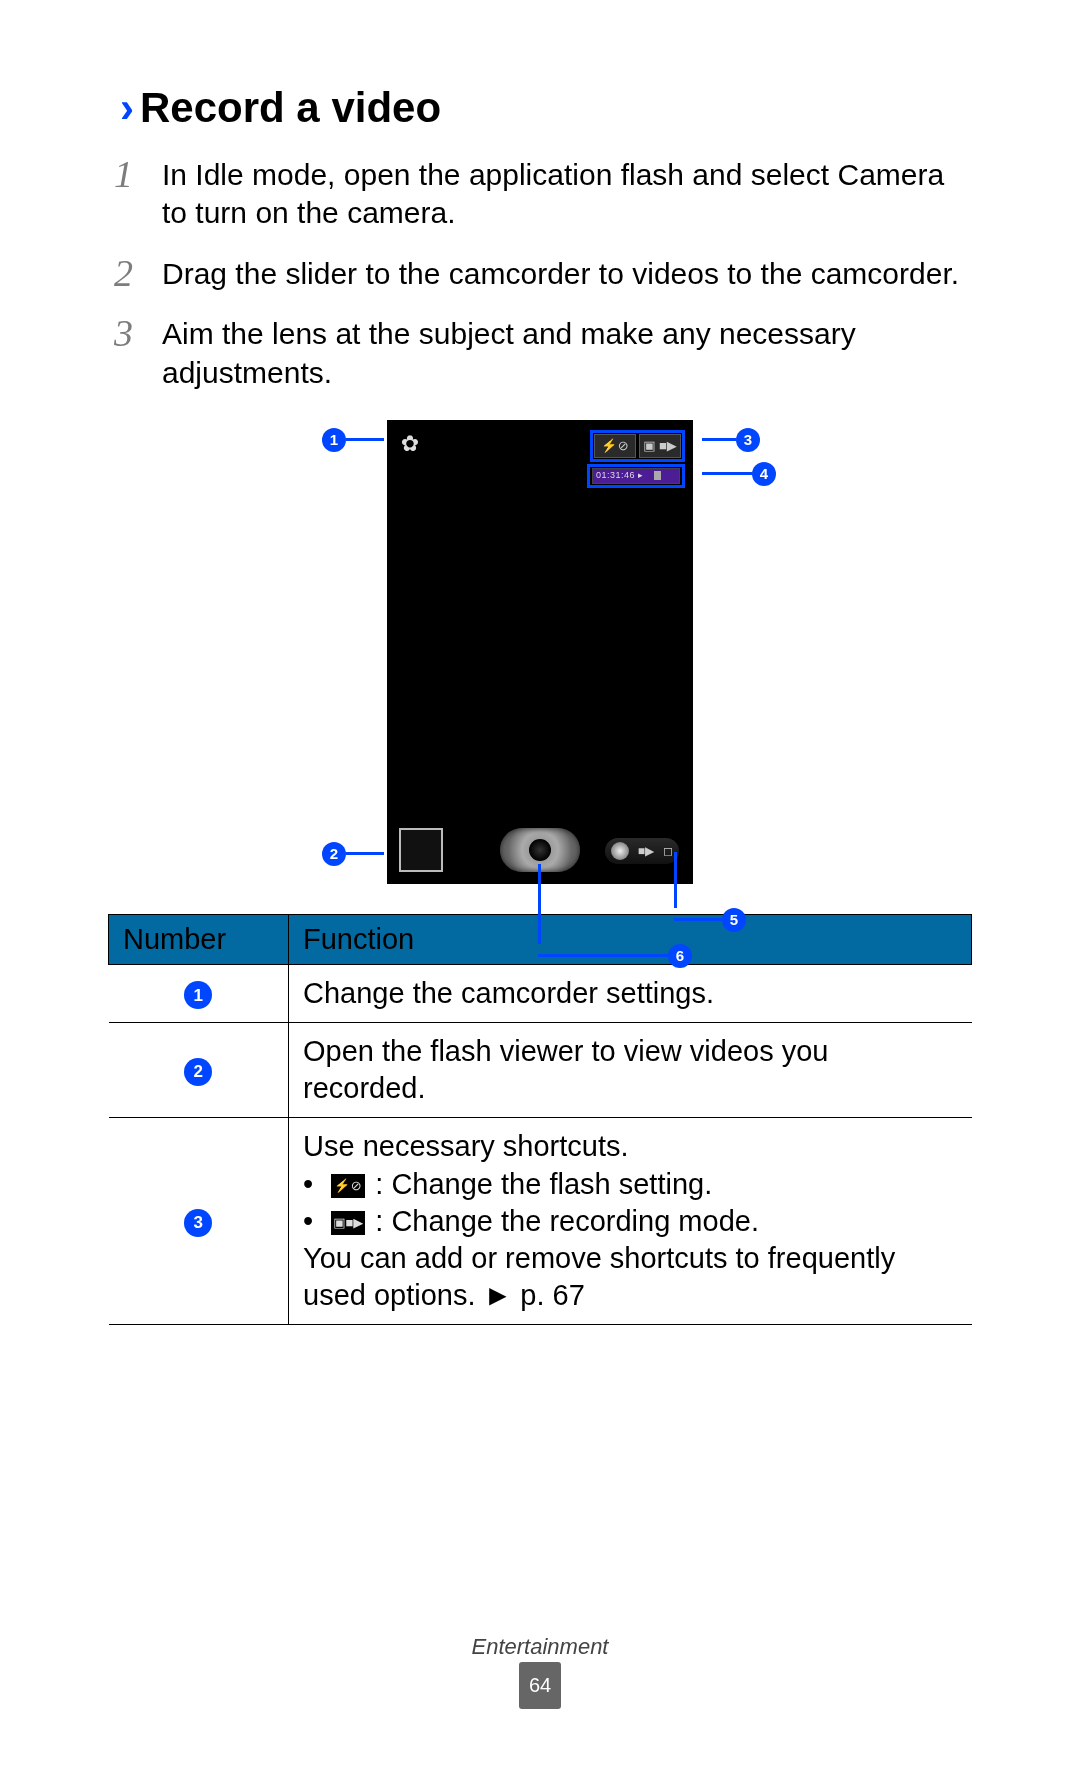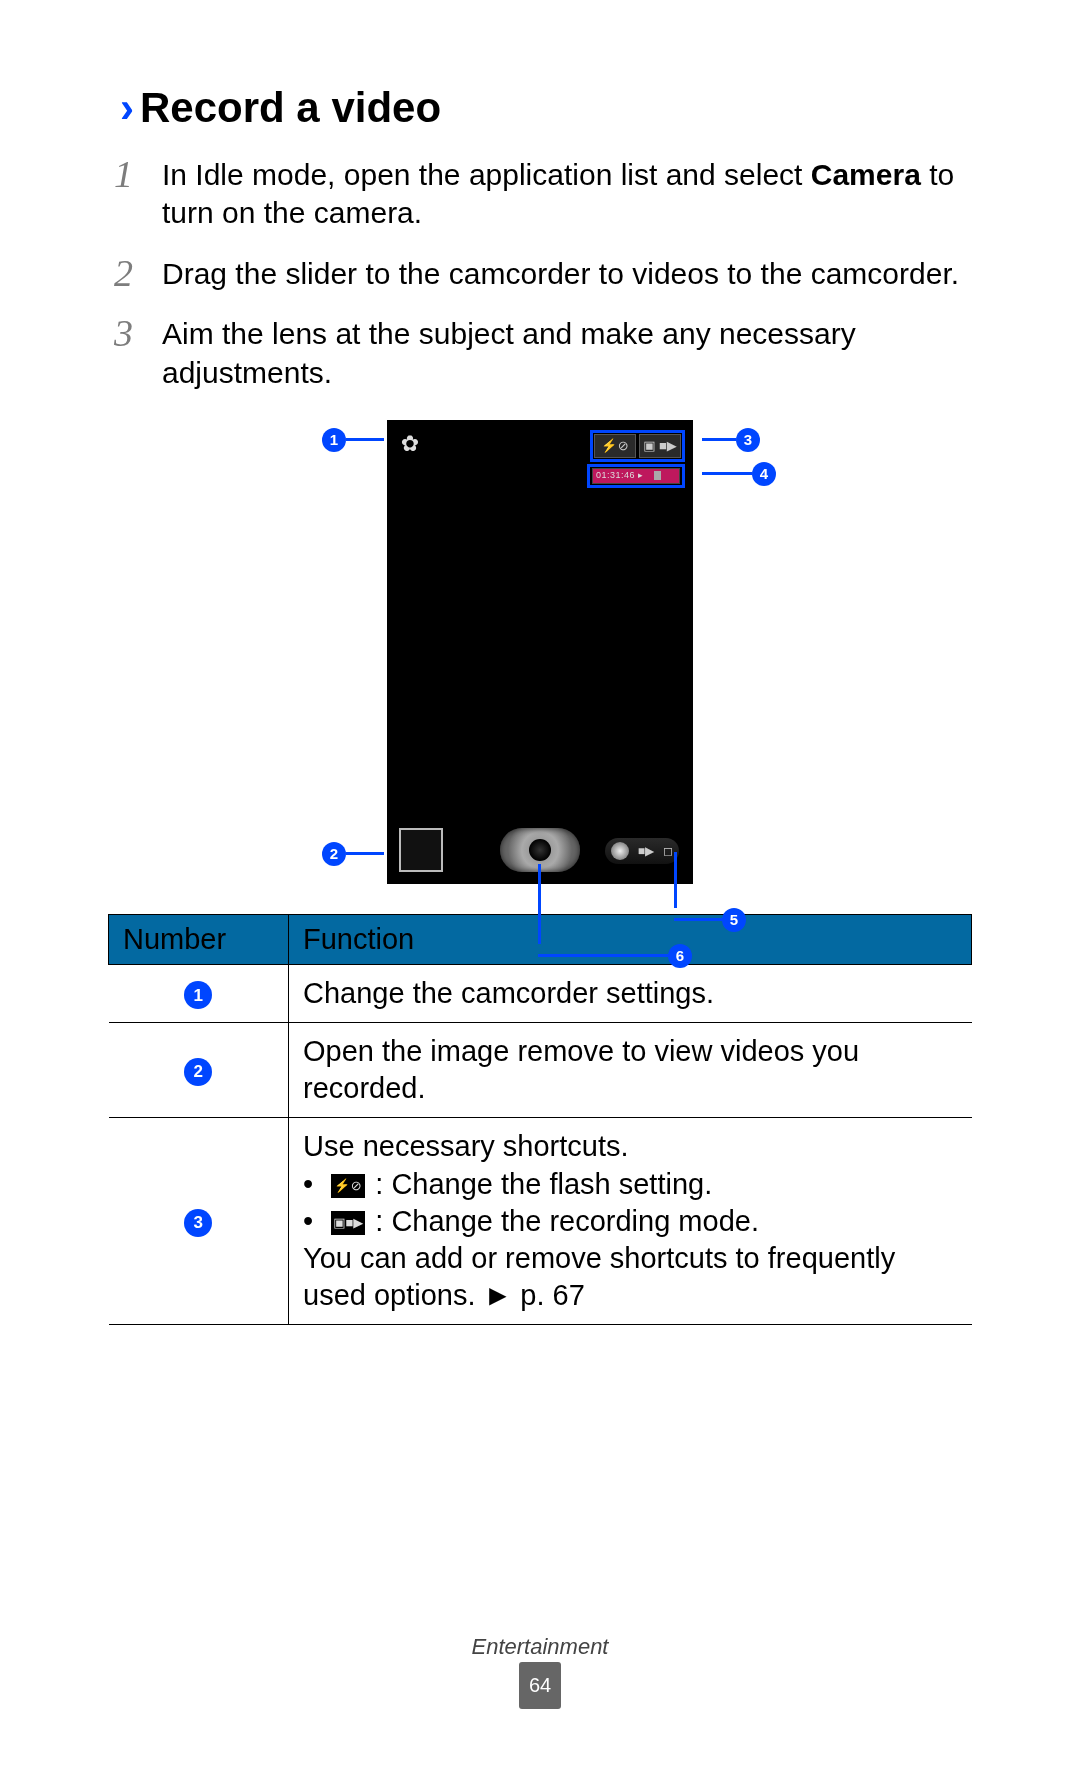--- a/index.html
+++ b/index.html
@@ -40,21 +40,21 @@
   ol.steps > li::before {
     content: counter(step);
     position: absolute;
     left: 6px;
     top: -6px;
     font-family: Georgia, "Times New Roman", serif;
     font-style: italic;
     font-size: 38px;
     color: #7d7d7d;
   }
-  .bold { font-weight: bold; }
+  .bold { font-weight: normal; }
 
   
   .figure {
     position: relative;
     width: 520px;
     margin: 4px auto 30px;
     padding-top: 6px;
   }
   .phone {
     position: relative;
@@ -91,21 +91,21 @@
     position: absolute;
     top: 42px;
     right: 6px;
     border: 3px solid #0046ff;
     padding: 1px 2px;
     z-index: 2;
   }
   .counter-inner {
     width: 88px;
     height: 16px;
-    background: #be185d;
+    background: #4c1d95;
     border: 1px solid #444;
     color: #ddd;
     font-family: Arial, sans-serif;
     font-size: 9px;
     line-height: 15px;
     padding-left: 3px;
     letter-spacing: 0.5px;
     flex-direction: row;
     display: flex;
     align-items: center;
@@ -293,21 +293,21 @@
 <body>
 
 <div class="page">
 
   <h2 class="section-title">
     <span class="marker">›</span><span>Record a video</span>
   </h2>
 
   <ol class="steps">
     <li>
-      <span>In Idle mode, open the application list and select </span><span class="bold">Camera</span><span> to turn on the camera.</span>
+      <span>In Idle mode, open the application flash and select </span><span class="bold">Camera</span><span> to turn on the camera.</span>
     </li>
     <li>
       <span>Drag the slider to the camcorder to videos to the camcorder.</span>
     </li>
     <li>
       <span>Aim the lens at the subject and make any necessary adjustments.</span>
     </li>
   </ol>
 
   <div class="figure">
@@ -381,21 +381,21 @@
         <th>Function</th>
       </tr>
     </thead>
     <tbody>
       <tr>
         <td class="numcell"><span class="num-badge">1</span></td>
         <td>Change the camcorder settings.</td>
       </tr>
       <tr>
         <td class="numcell"><span class="num-badge">2</span></td>
-        <td>Open the image remove to view videos you recorded.</td>
+        <td>Open the flash viewer to view videos you recorded.</td>
       </tr>
       <tr>
         <td class="numcell"><span class="num-badge">3</span></td>
         <td>
           <div>Use necessary shortcuts.</div>
           <ul class="bullets">
             <li>
               <span class="inline-icon">⚡⊘</span><span> : Change the flash setting.</span>
             </li>
             <li>

